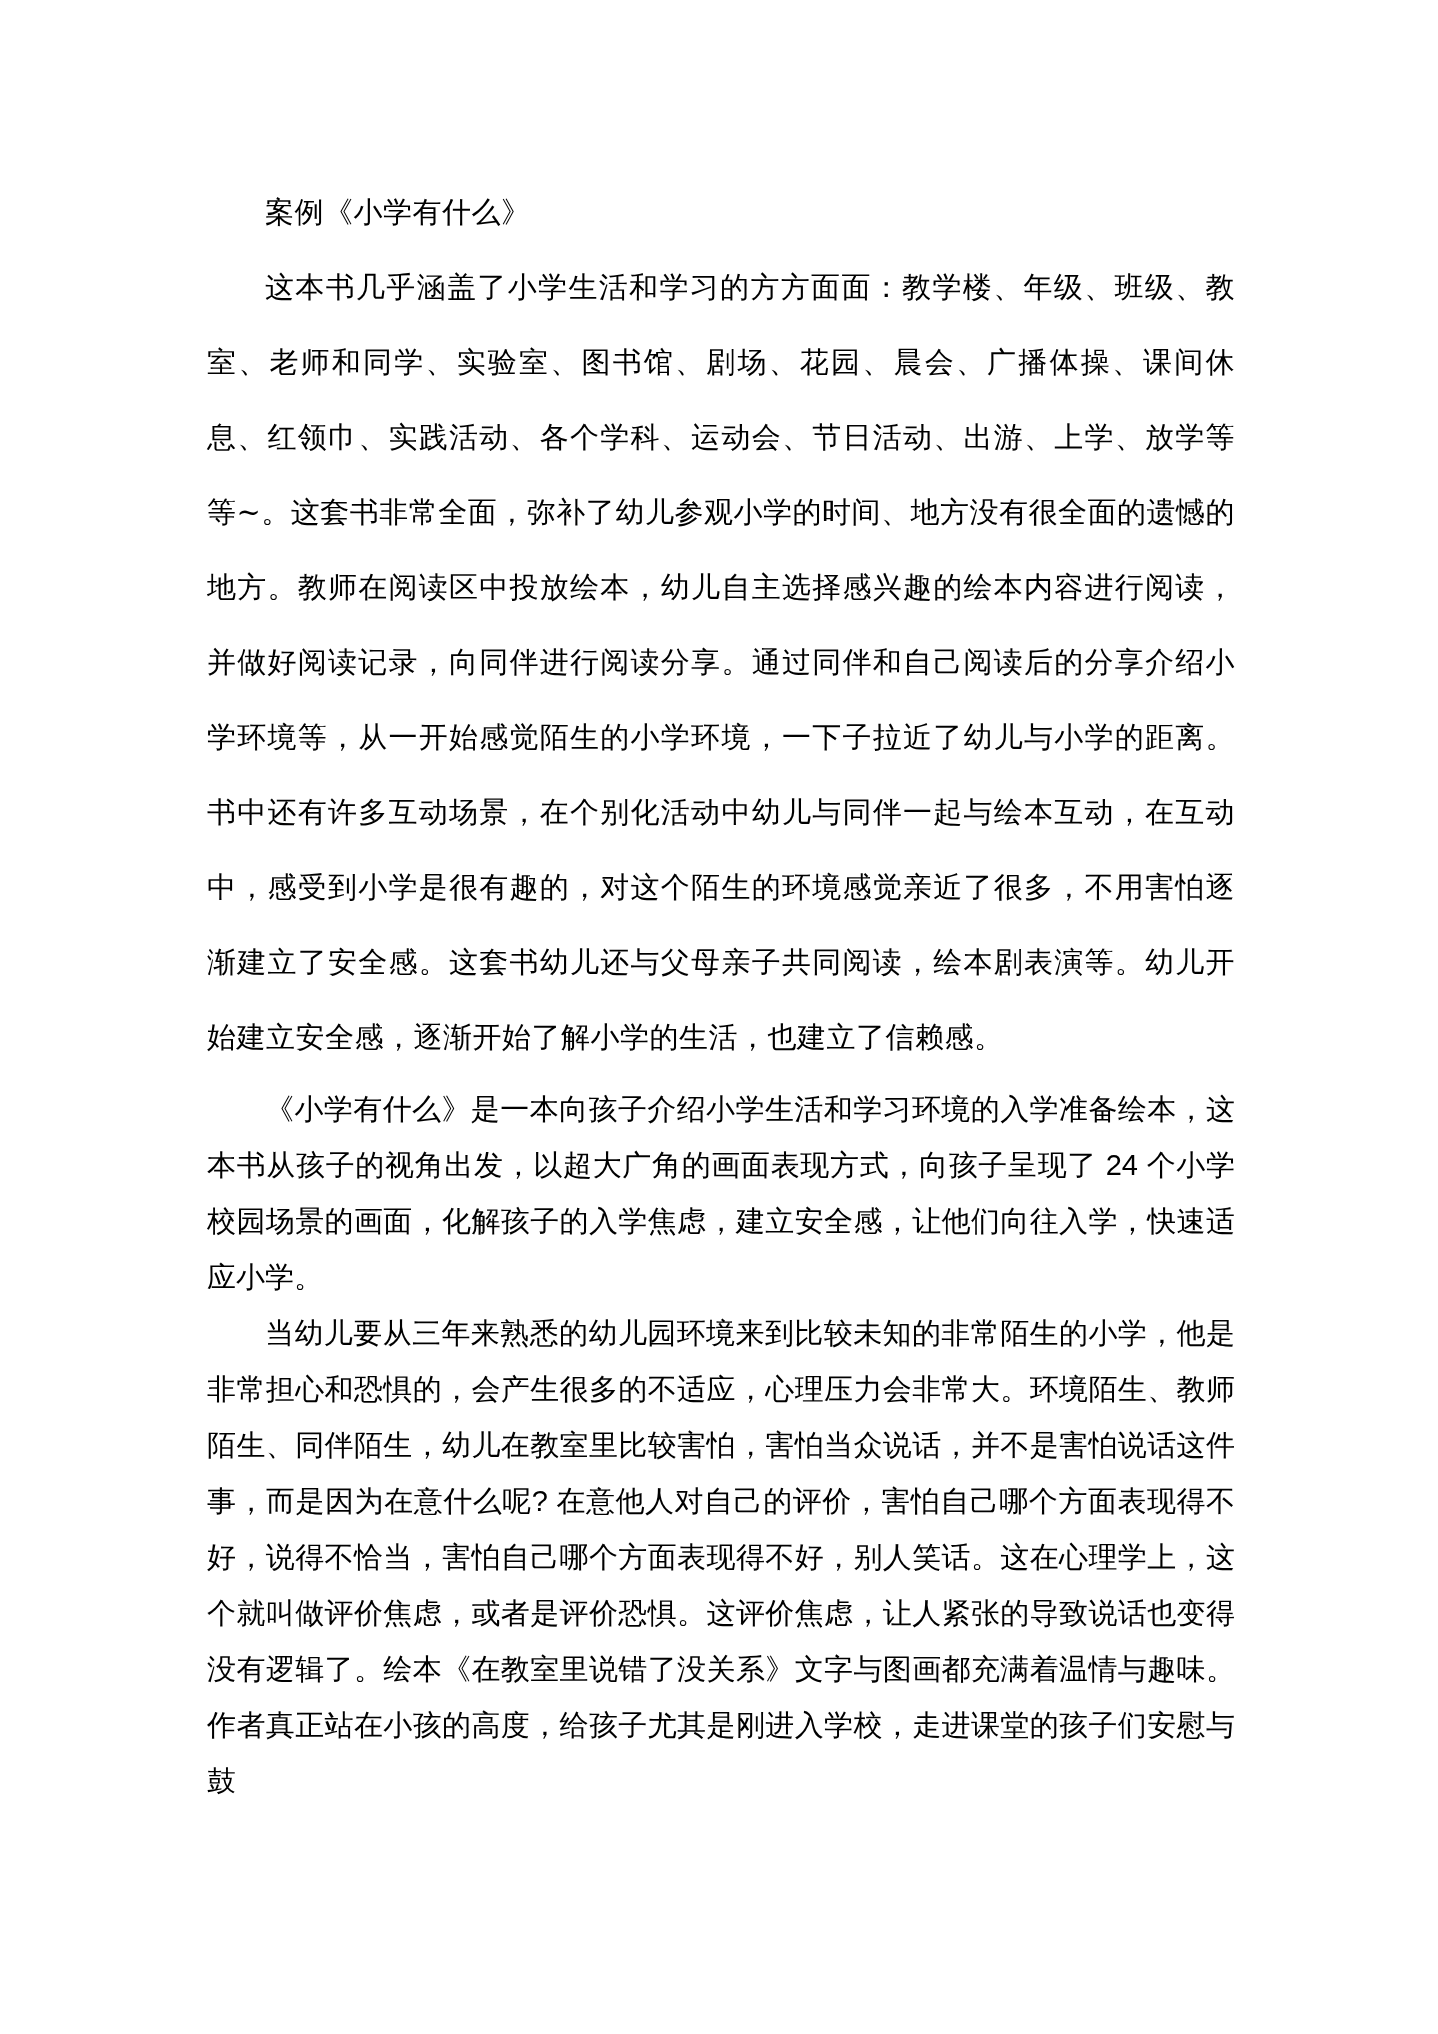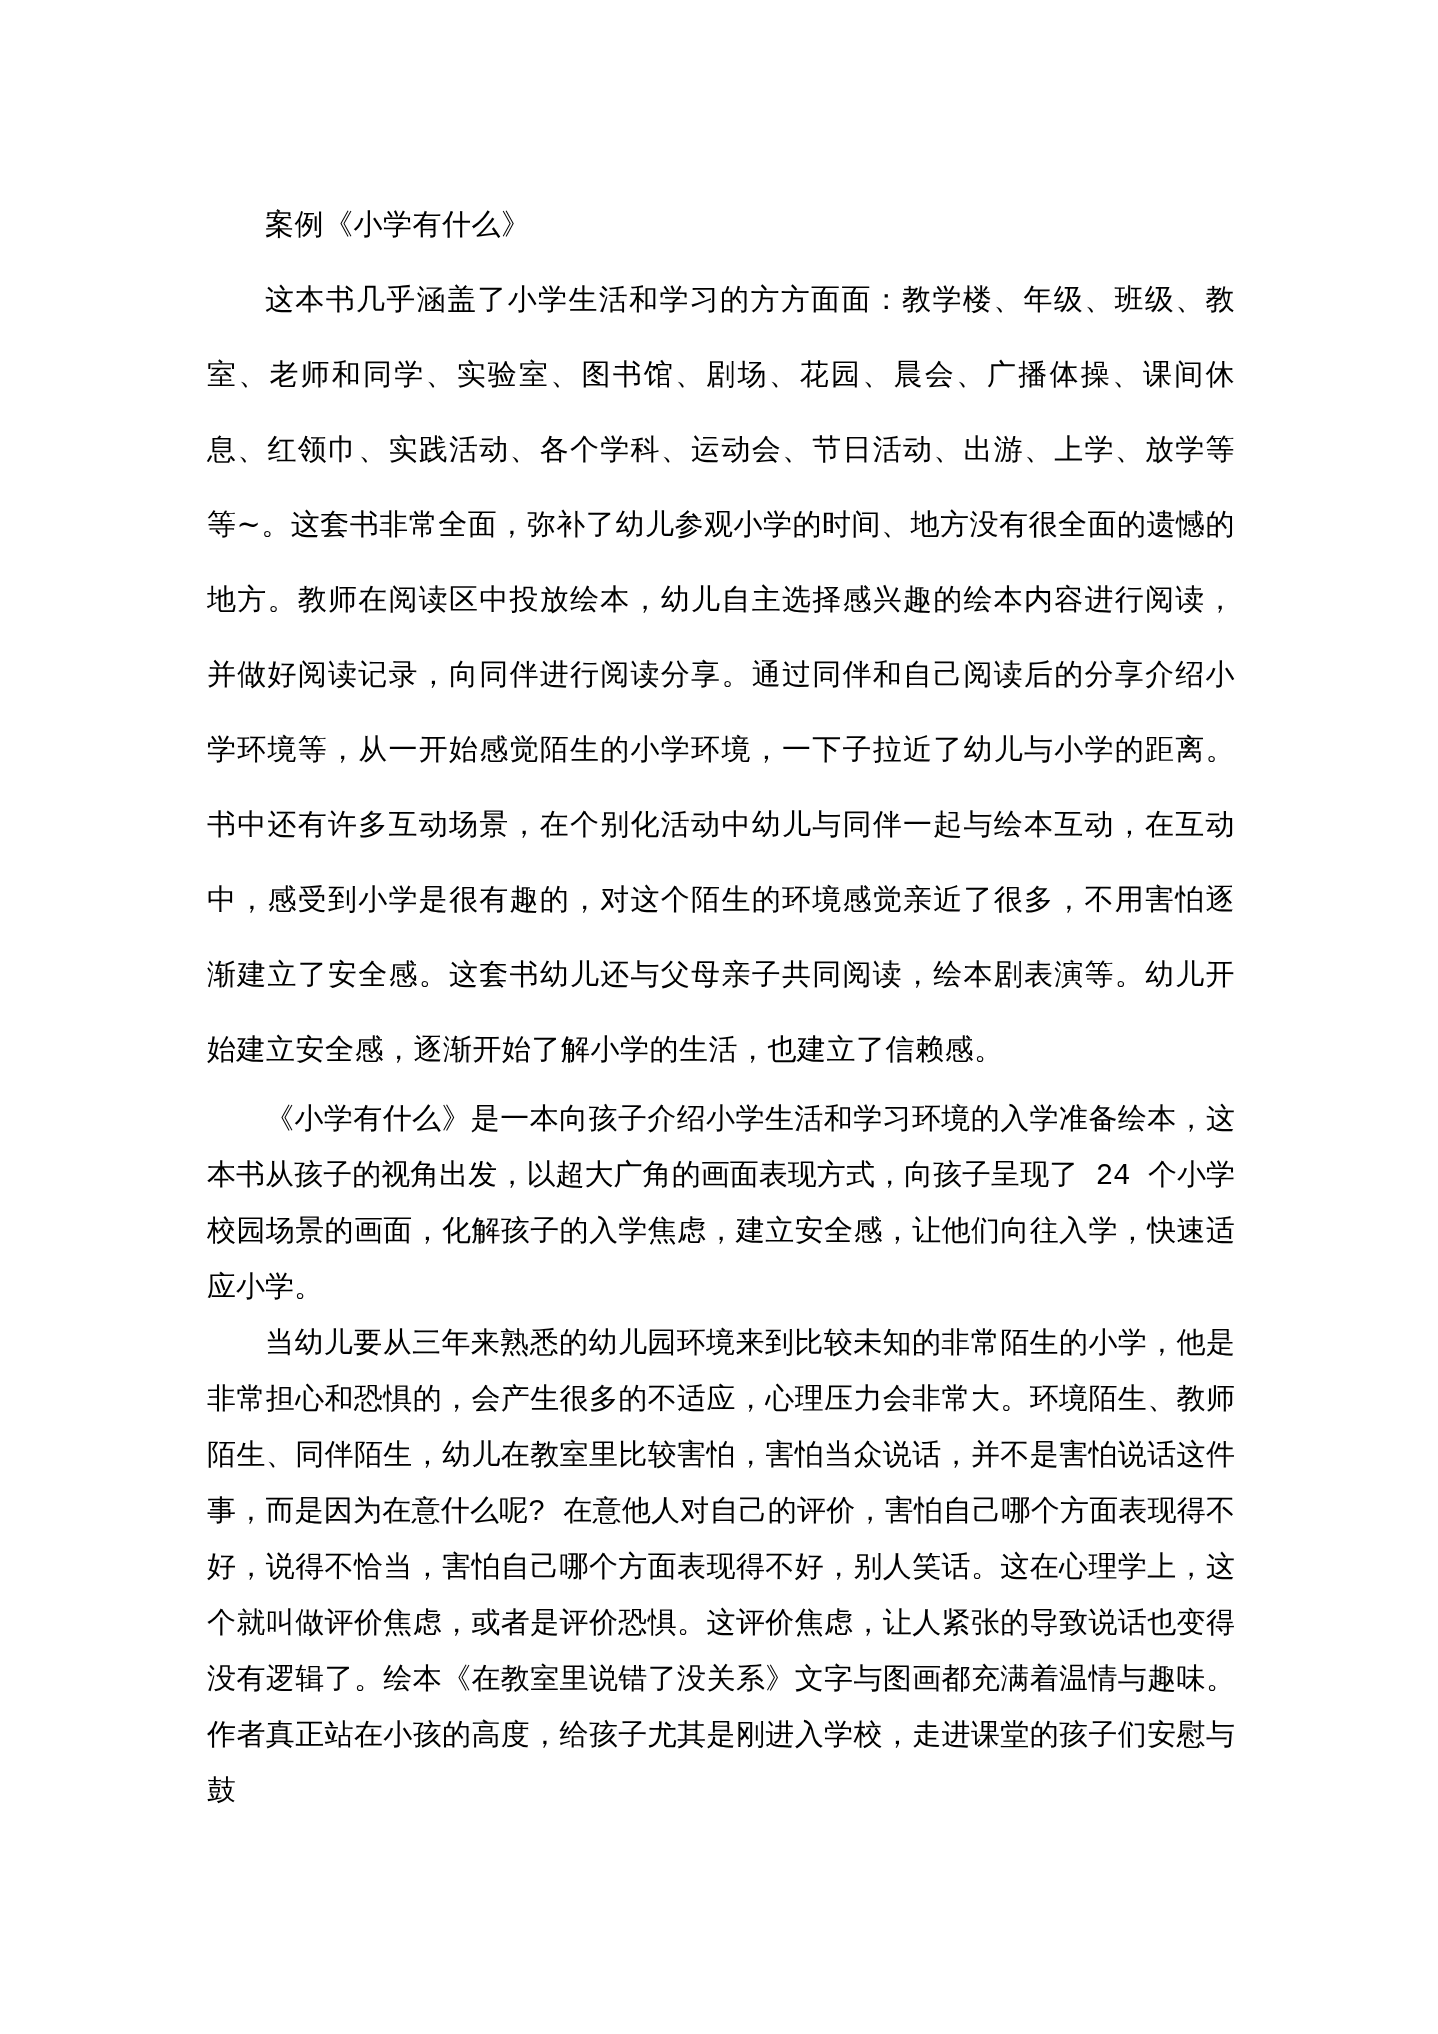--- a/index.html
+++ b/index.html
@@ -12,41 +12,41 @@
     width: 1438px;
     height: 2034px;
     background: #ffffff;
     overflow: hidden;
     font-family: "Liberation Serif", serif;
     color: #000000;
   }
   .content {
     position: absolute;
     left: 207px;
-    top: 12px;
+    top: 0;
     width: 1028px;
     padding-top: 175px;
     text-align: justify;
     text-justify: inter-ideograph;
   }
   
   .kai-block p {
     margin: 0;
     font-family: "DejaVu Serif", serif;
     font-size: 29px;
     line-height: 75px;
     text-indent: 2em;
     text-align: justify;
     font-weight: 400;
     letter-spacing: 0.5px;
   }
   
   .song-block p {
     margin: 0;
-    font-family: Liberation Mono, monospace;
+    font-family: Liberation Sans, sans-serif;
     font-size: 29px;
     line-height: 56px;
     text-indent: 2em;
     text-align: justify;
   }
   .song-block p.book-intro {
     margin-top: 6px;
   }
   .section-heading {
     margin: 0;

